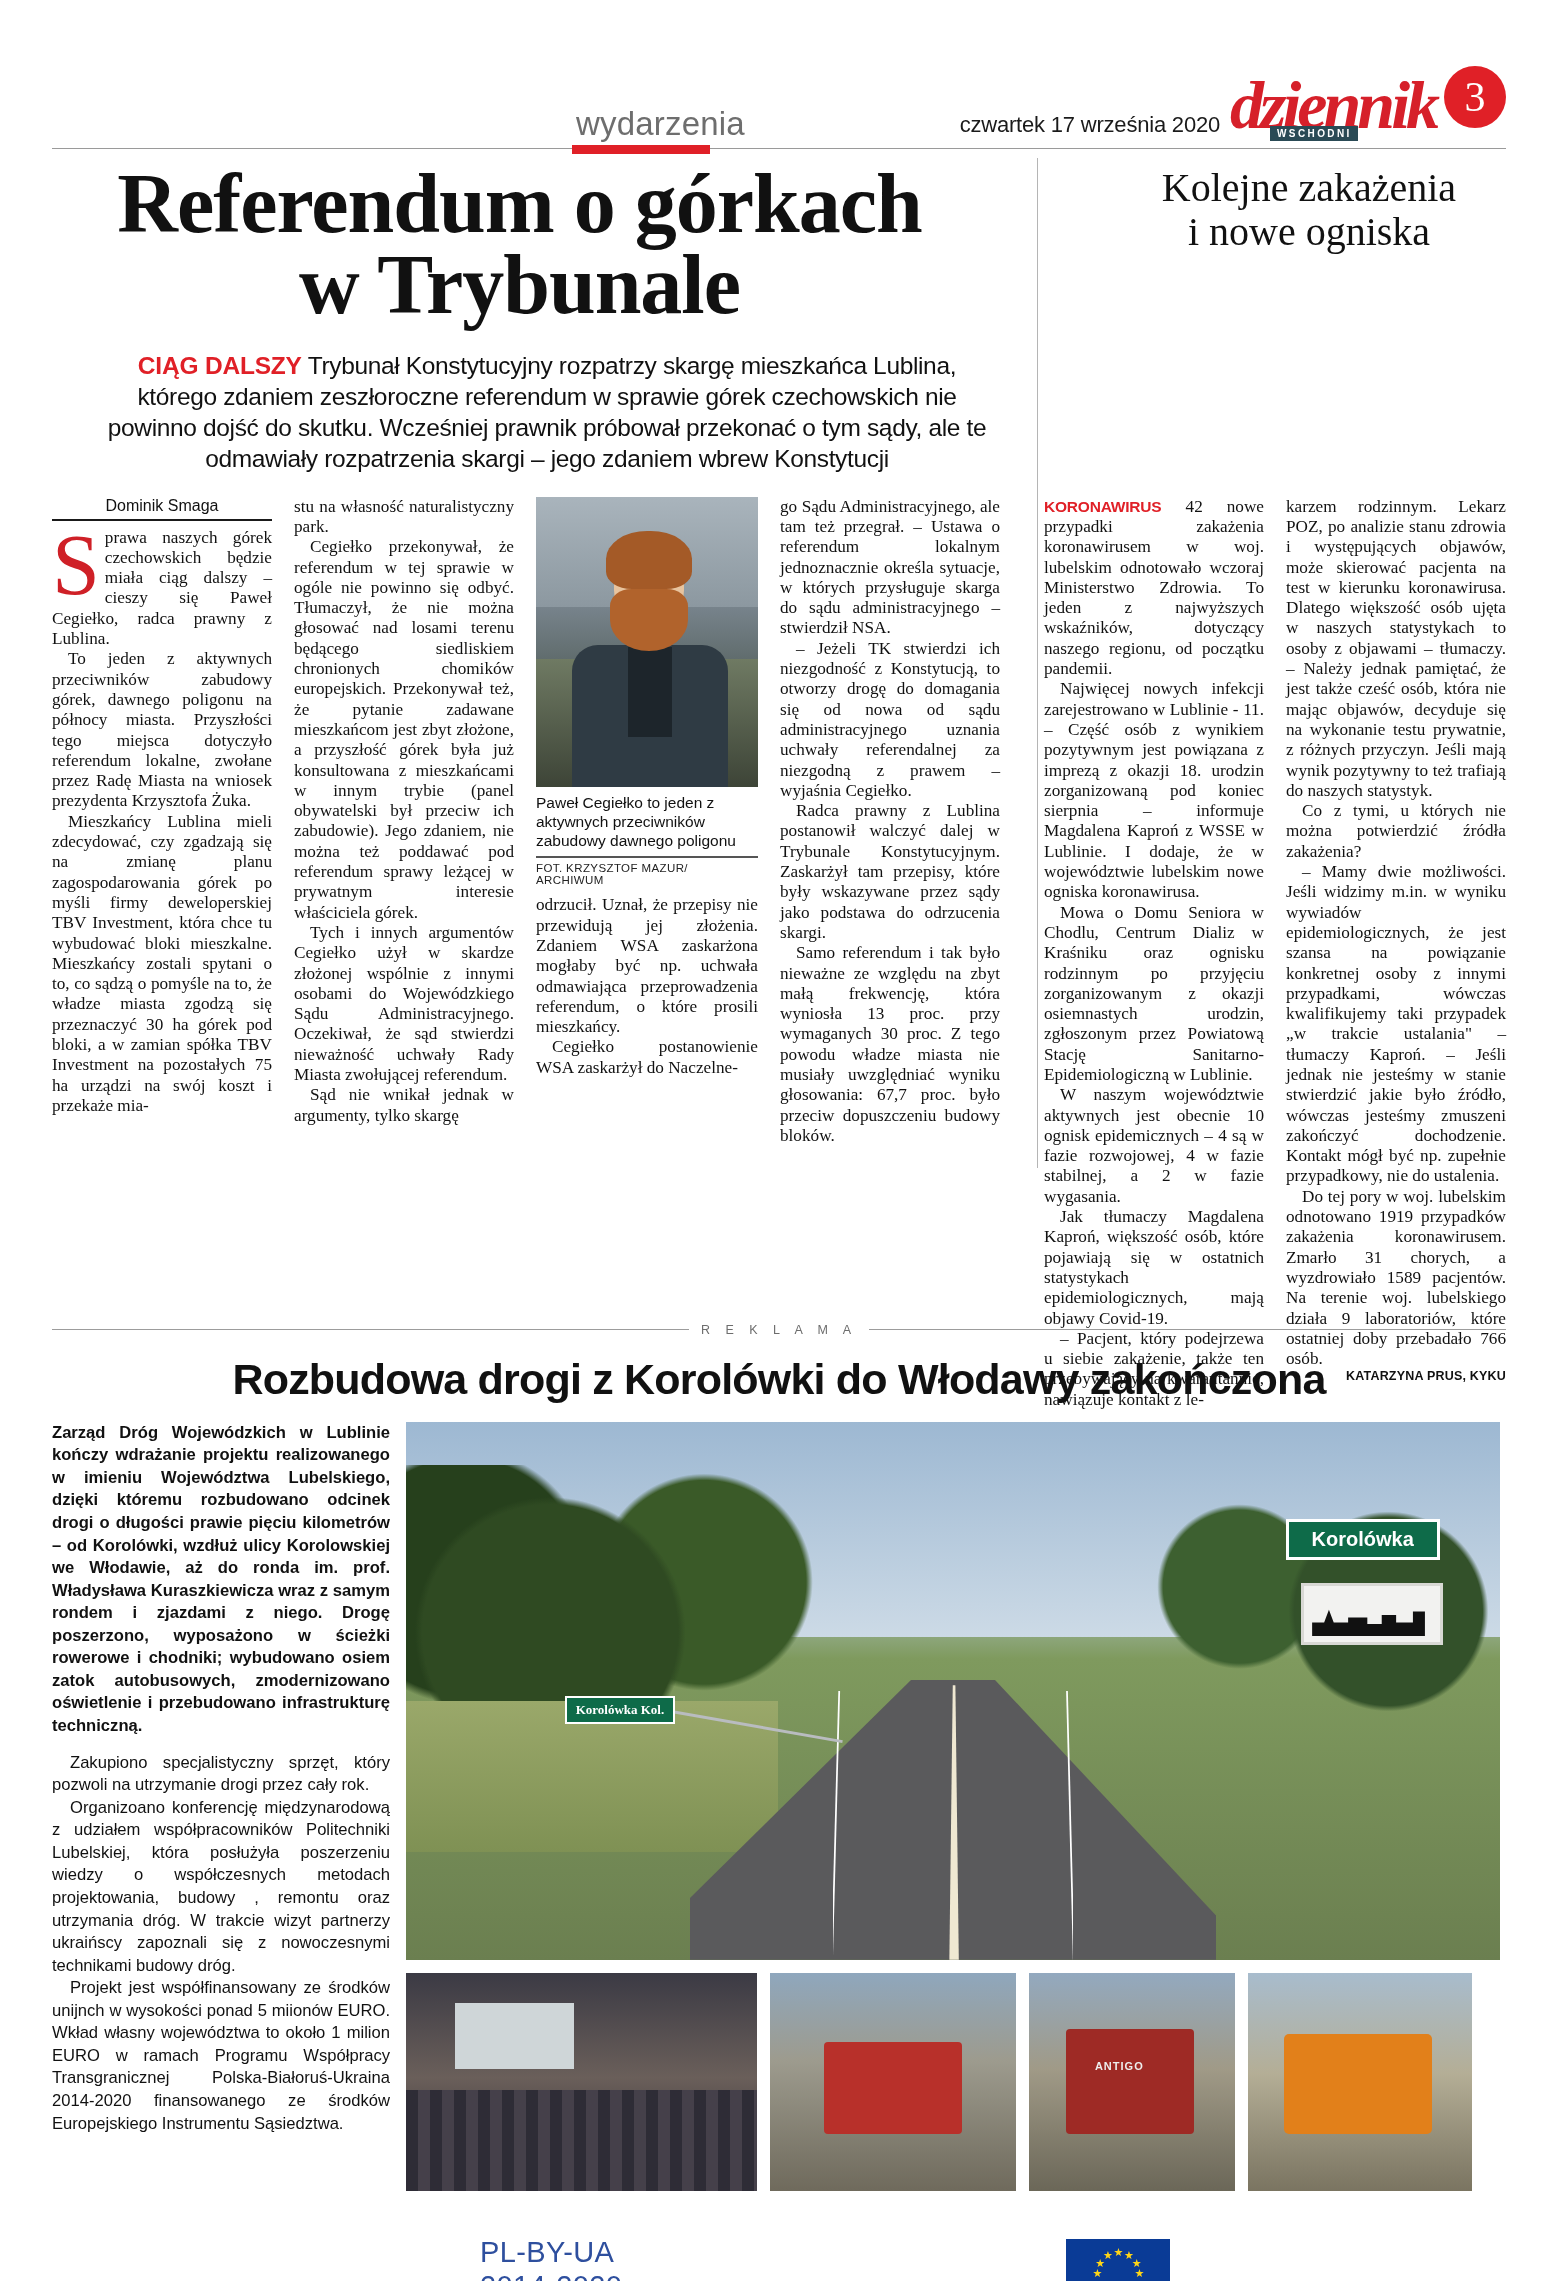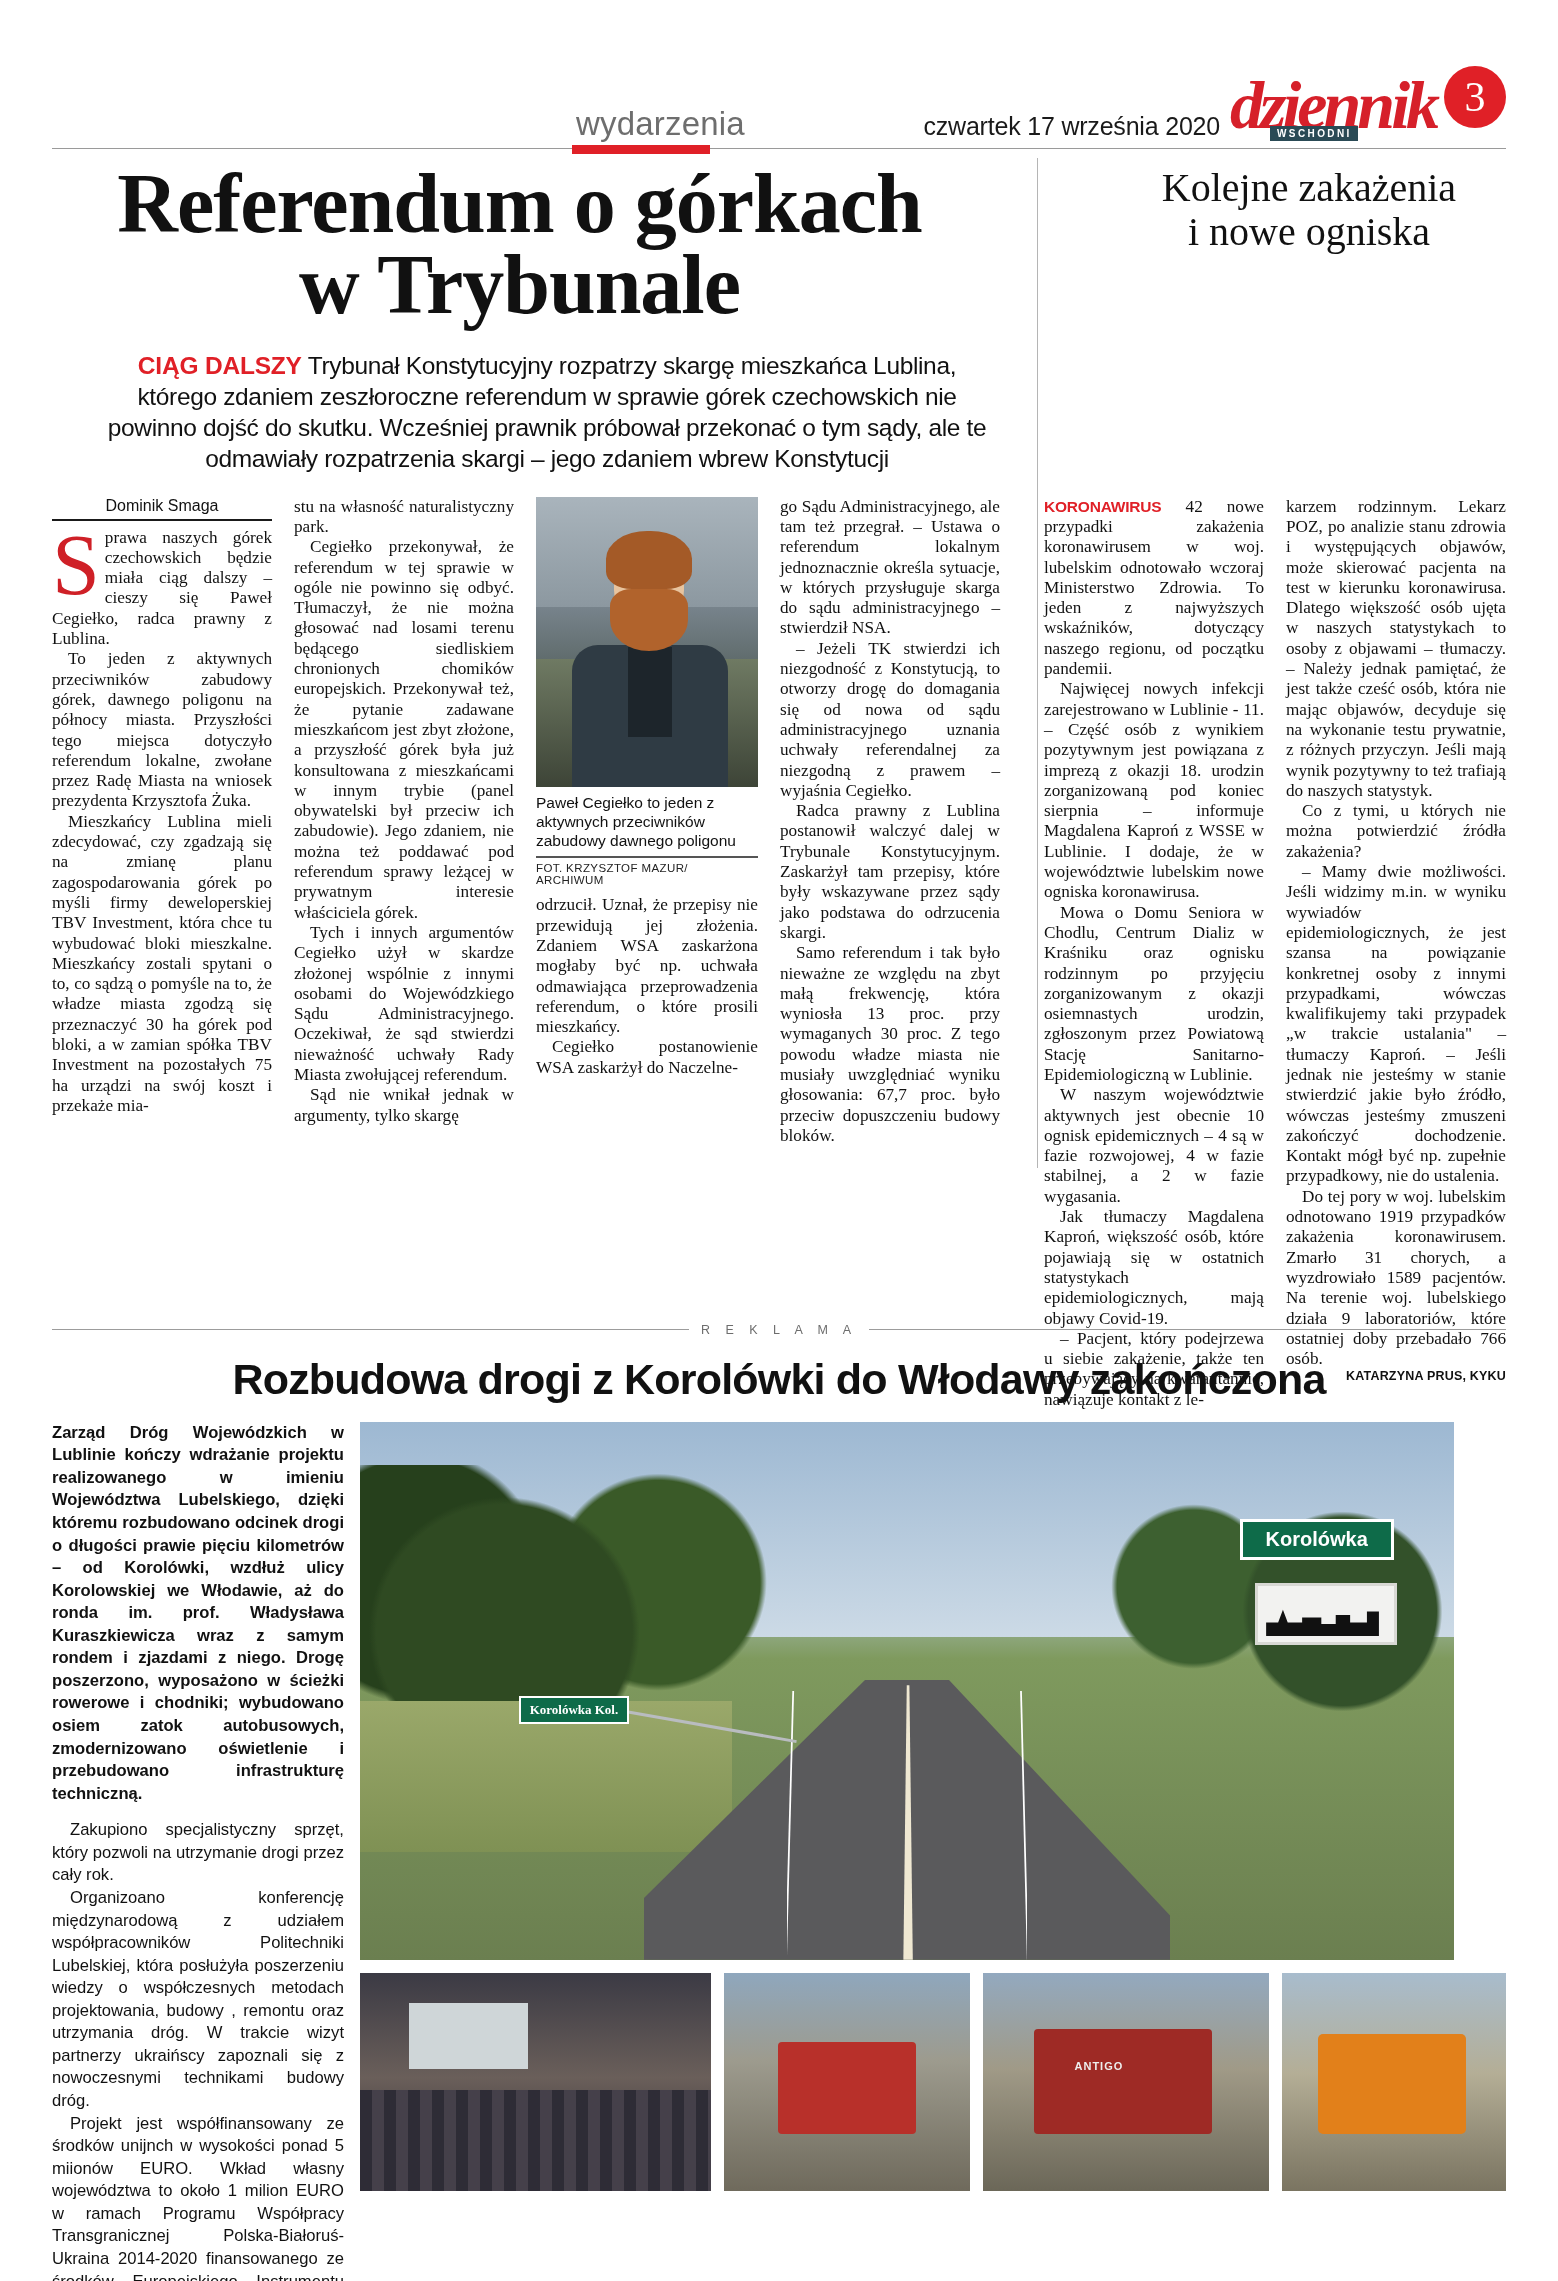--- a/index.html
+++ b/index.html
@@ -46,21 +46,21 @@
     left: 520px;
     top: 145px;
     width: 138px;
     height: 9px;
     background: #e02027;
   }
   .mast-date {
     position: absolute;
     right: 286px;
     top: 112px;
-    font-size: 25px;
+    font-size: 22px;
     color: #1a1a1a;
     letter-spacing: -0.2px;
   }
   .logo-wrap {
     position: absolute;
     right: 76px;
     top: 66px;
     width: 200px;
     height: 82px;
   }
@@ -350,21 +350,21 @@
   }
 
   .ad-row2 { display: flex; gap: 13px; margin-top: 13px; }
   .thumb { height: 218px; position: relative; overflow: hidden; }
   .t1 { width: 351px; background:linear-gradient(180deg,#3b3a44 0%, #6a5f5a 48%, #2a2730 100%); }
   .t1::before { content:''; position:absolute; left:14%; top:14%; width:34%; height:30%; background:#cfd6d8; }
   .t1::after { content:''; position:absolute; left:0; bottom:0; width:100%; height:46%;
     background:repeating-linear-gradient(90deg,#2e2c36 0 12px,#45404a 12px 24px); }
   .t2 { width: 246px; background:linear-gradient(180deg,#8fa7bd 0%, #9d9b8e 40%, #6f6a5c 100%); }
   .t2::after { content:''; position:absolute; left:22%; top:32%; width:56%; height:42%; background:#b8302a; border-radius:4px; }
-  .t3 { width: 286px; background:linear-gradient(180deg,#93a9bf 0%, #a09a87 44%, #6b6758 100%); }
+  .t3 { width: 206px; background:linear-gradient(180deg,#93a9bf 0%, #a09a87 44%, #6b6758 100%); }
   .t3::after { content:''; position:absolute; left:18%; top:26%; width:62%; height:48%; background:#9e2a25; border-radius:4px; }
   .t3 .lbl { position:absolute; left:32%; top:40%; color:#eee; font-size:11px; font-weight:700; letter-spacing:1px; z-index:2; }
   .t4 { width: 224px; background:linear-gradient(180deg,#a8bccd 0%, #b4ae96 46%, #7a7461 100%); }
   .t4::after { content:''; position:absolute; left:16%; top:28%; width:66%; height:46%; background:#e2801a; border-radius:5px; }
 
   .ad-footer { position: relative; height: 160px; margin-top: 8px; }
   .pl-by-ua {
     position:absolute; left:428px; top:36px;
     font-family:"Liberation Sans",sans-serif;
     color:#2e4f9e; font-size:29px; font-weight:400; line-height:1.18; letter-spacing:0.4px;

